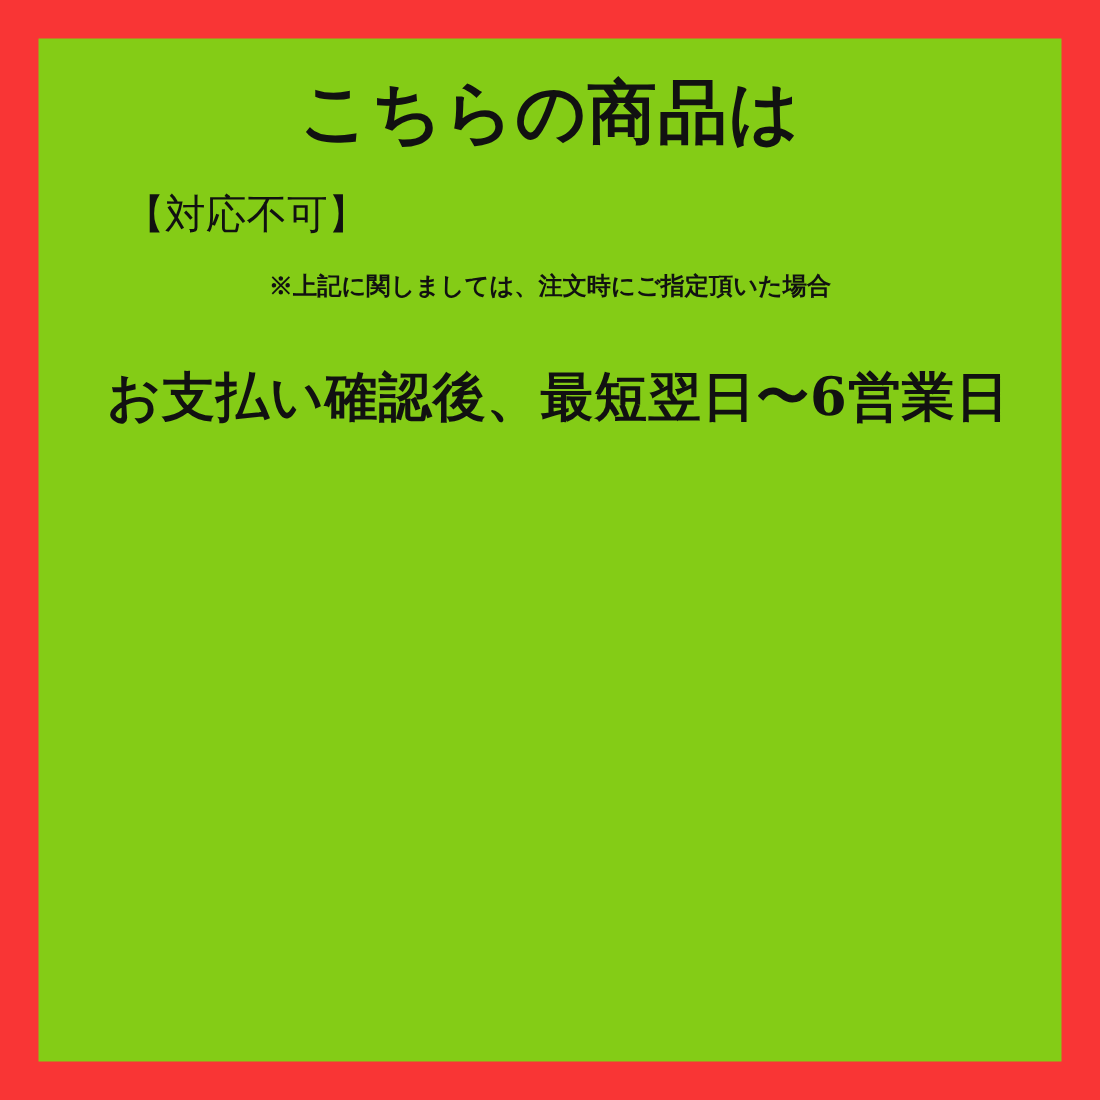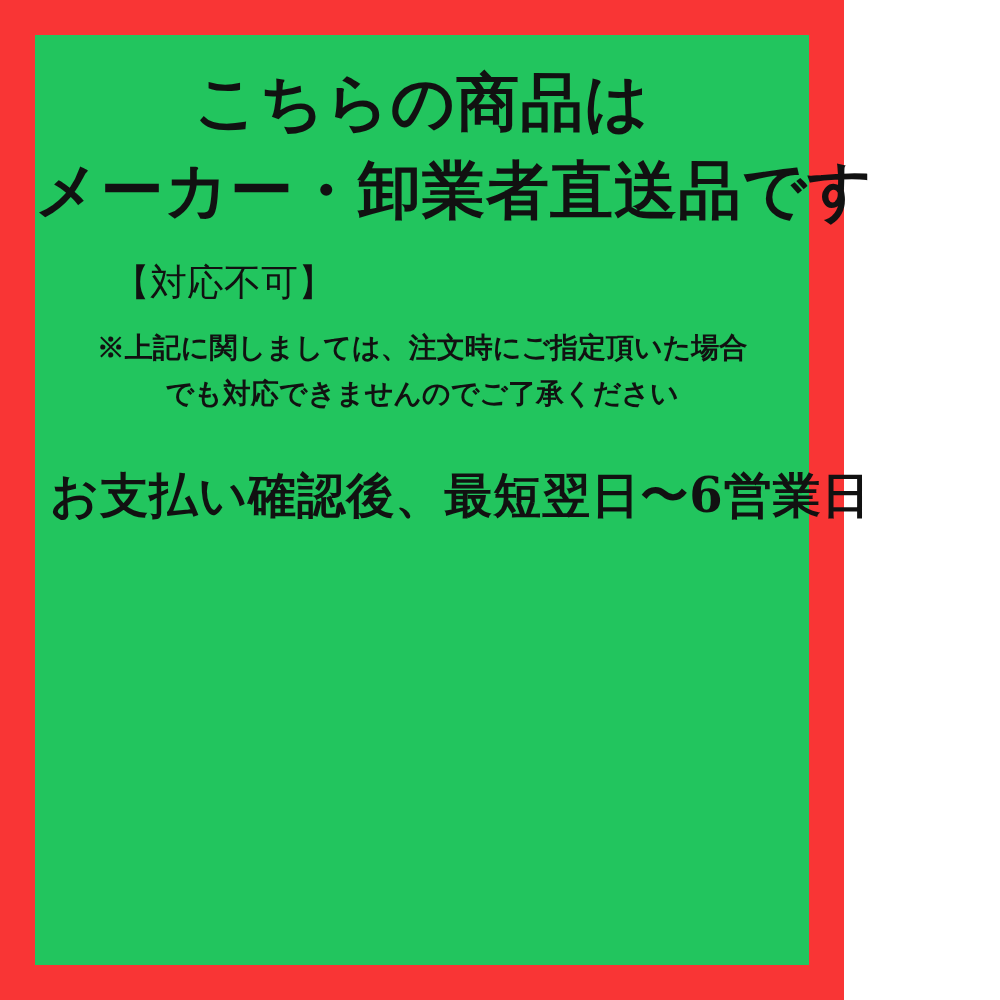--- a/index.html
+++ b/index.html
@@ -10,24 +10,24 @@
     width: 1000px;
     height: 1000px;
     background: #ffffff;
     font-family: "DejaVu Serif", "Liberation Serif", serif;
     color: #111111;
     overflow: hidden;
   }
   .frame {
     box-sizing: border-box;
     position: relative;
-    width: 844px;
+    width: 1000px;
     height: 1000px;
     border: 35px solid #f93535;
-    background: #22c55e;
+    background: #84cc16;
   }
   .content {
     position: relative;
     width: 100%;
     height: 100%;
   }
   .title {
     margin-top: 23px;
     text-align: center;
     font-size: 63px;
@@ -46,21 +46,21 @@
     margin: 2px 0 0 71px;
     font-size: 40px;
     font-weight: bold;
     line-height: 69px;
     list-style: none;
     padding: 0;
   }
   .note {
     margin-top: 15px;
     text-align: center;
-    font-size: 28px;
+    font-size: 22px;
     font-weight: bold;
     line-height: 46px;
   }
   .shipping {
     margin-top: 46px;
     text-align: center;
     font-size: 48px;
     font-weight: bold;
     line-height: 64px;
     letter-spacing: 1px;
@@ -69,29 +69,27 @@
   }
 </style>
 </head>
 <body>
 
 <div class="frame">
   <div class="content">
 
     <div class="title">
       <div>こちらの商品は</div>
-      <div>メーカー・卸業者直送品です</div>
     </div>
 
     <div class="restrictions-heading">【対応不可】</div>
 
 
     <div class="note">
       <div>※上記に関しましては、注文時にご指定頂いた場合</div>
-      <div>でも対応できませんのでご了承ください</div>
     </div>
 
     <div class="shipping">
       <div>お支払い確認後、最短翌日〜6営業日</div>
     </div>
 
   </div>
 </div>
 
 </body></html>

